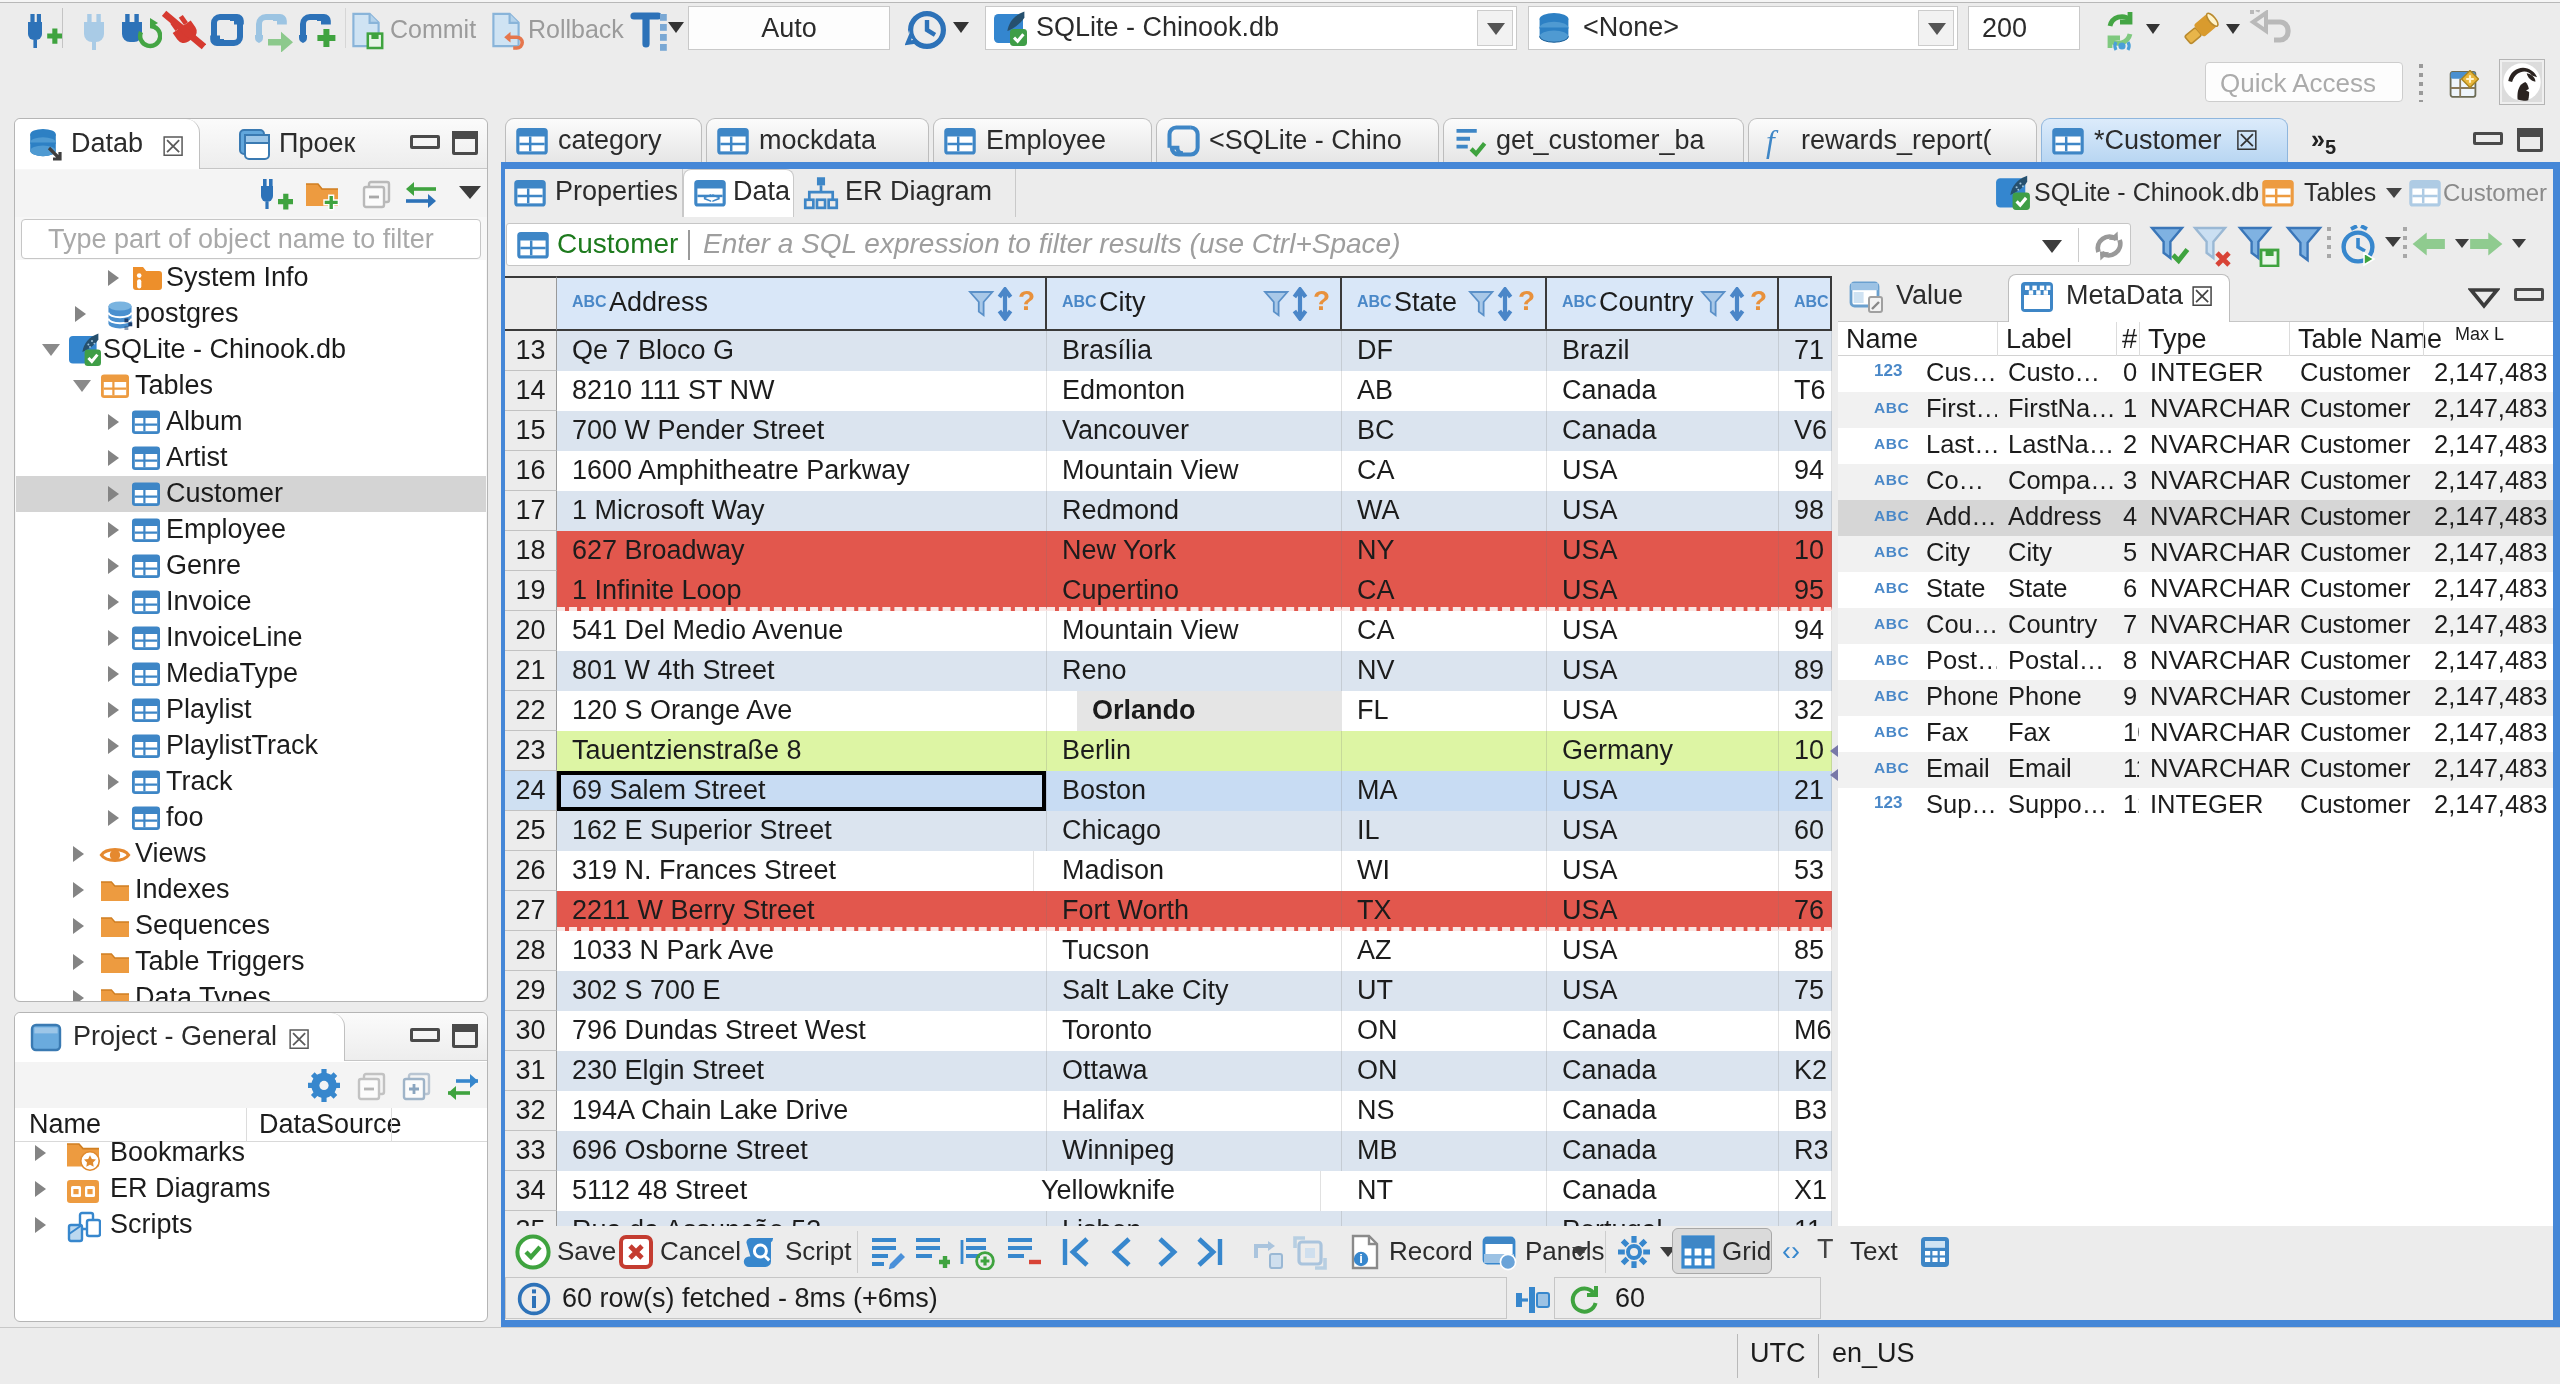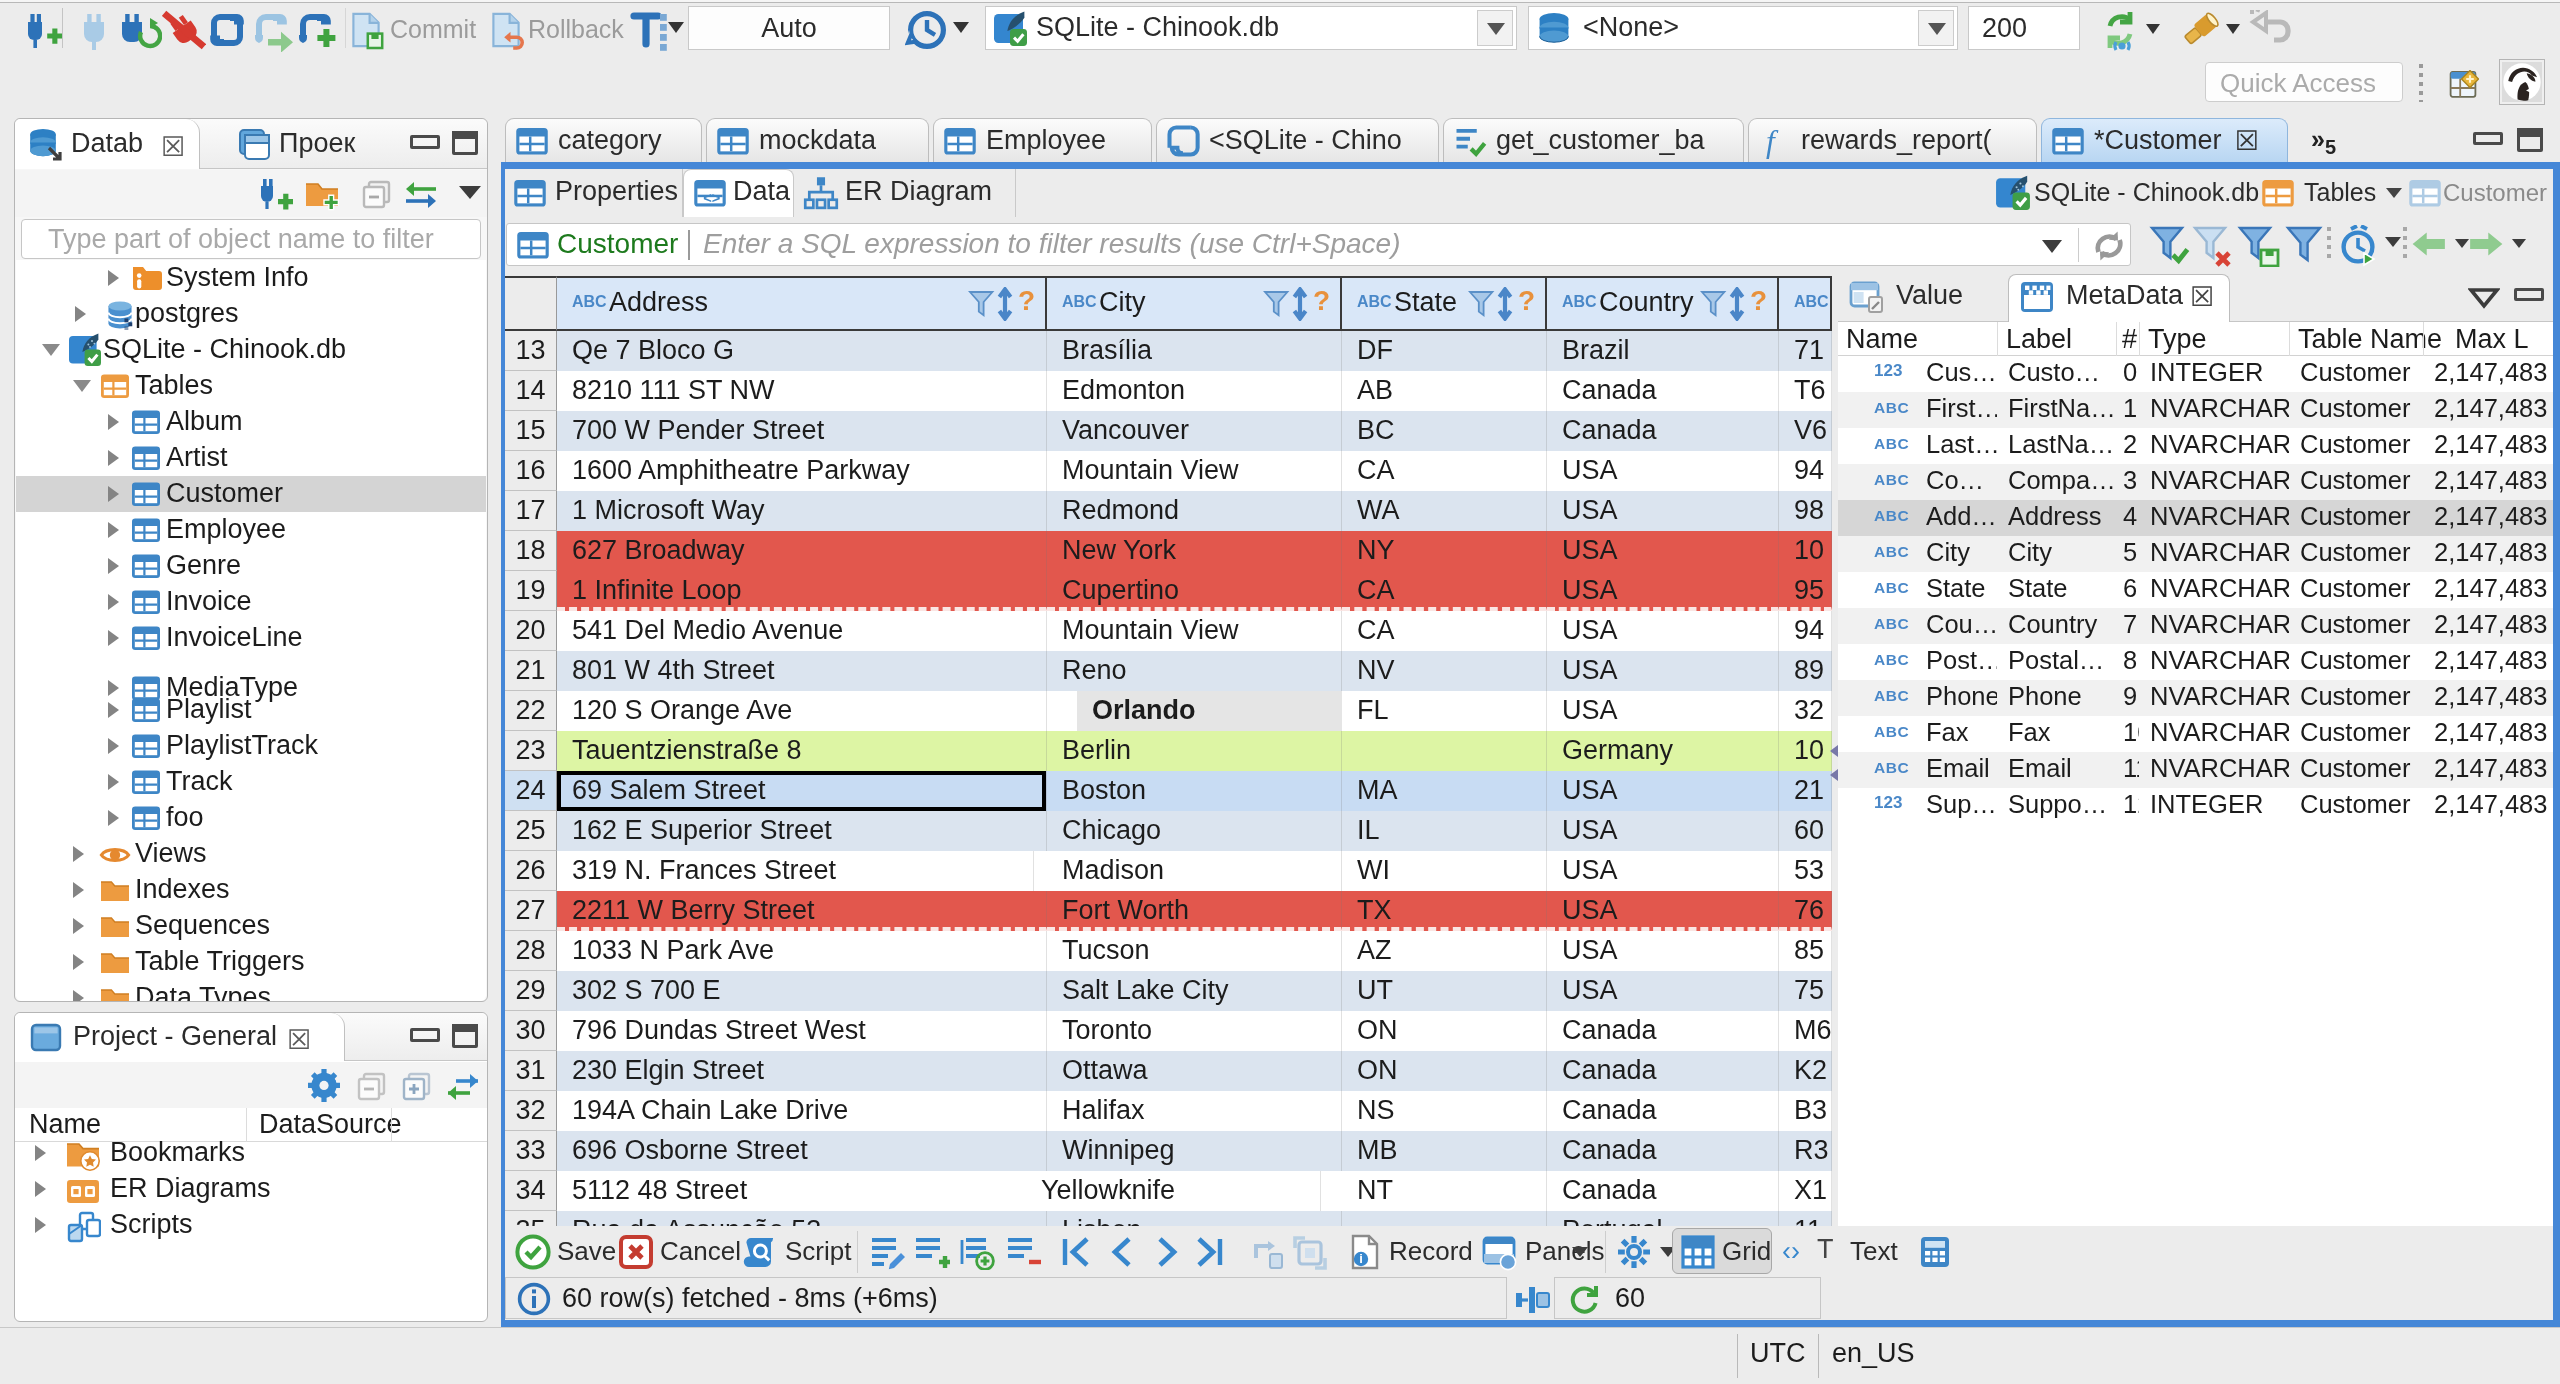--- a/index.html
+++ b/index.html
@@ -414,21 +414,21 @@
         </div>
   <div class="abs" style="left:0;top:360px;width:470px;height:36px;">
           <span class="car" style="left:92px;"></span>
           <svg class="abs" style="left:114px;top:2px;" width="32" height="32" viewBox="0 0 16 16">
             <rect x="1" y="2.2" width="14" height="11.8" rx="1.6" fill="#3e86c6"></rect>
             <rect x="2.4" y="6" width="11.2" height="6.6" fill="#fff"></rect>
             <path d="M2.4 9.3 h11.2 M7.2 6 v6.6" stroke="#3e86c6" stroke-width="1.1"></path>
           </svg>
           <span class="ttxt" style="left:150px;">InvoiceLine</span>
         </div>
-  <div class="abs" style="left:0;top:396px;width:470px;height:36px;margin-top:14px;">
+  <div class="abs" style="left:0;top:396px;width:470px;height:36px;">
           <span class="car" style="left:92px;"></span>
           <svg class="abs" style="left:114px;top:2px;" width="32" height="32" viewBox="0 0 16 16">
             <rect x="1" y="2.2" width="14" height="11.8" rx="1.6" fill="#3e86c6"></rect>
             <rect x="2.4" y="6" width="11.2" height="6.6" fill="#fff"></rect>
             <path d="M2.4 9.3 h11.2 M7.2 6 v6.6" stroke="#3e86c6" stroke-width="1.1"></path>
           </svg>
           <span class="ttxt" style="left:150px;">MediaType</span>
         </div>
   <div class="abs" style="left:0;top:432px;width:470px;height:36px;">
           <span class="car" style="left:92px;"></span>
@@ -1108,21 +1108,21 @@
           </svg>
         </div>
 <div class="abs" style="left:676px;top:18px;width:30px;height:13px;border:3px solid #4a4a4a;border-radius:2px;"></div>
 </div>
 <div class="abs" style="left:0;top:52px;width:715px;height:34px;background:#fff;border-bottom:1px solid #d2d2d2;">
 <div class="abs" style="left:8px;top:2px;font-size:27px;">Name</div>
 <div class="abs" style="left:168px;top:2px;font-size:27px;">Label</div>
 <div class="abs" style="left:284px;top:2px;font-size:27px;">#</div>
 <div class="abs" style="left:310px;top:2px;font-size:27px;">Type</div>
 <div class="abs" style="left:460px;top:2px;font-size:27px;">Table Name</div>
-<div class="abs" style="left:617px;top:2px;font-size:27px;">Max L</div>
+<div class="abs" style="left:617px;top:2px;font-size:18px;">Max L</div>
 <div class="abs" style="left:159px;top:0;width:1px;height:34px;background:#dcdcdc;"></div>
 <div class="abs" style="left:278px;top:0;width:1px;height:34px;background:#dcdcdc;"></div>
 <div class="abs" style="left:301px;top:0;width:1px;height:34px;background:#dcdcdc;"></div>
 <div class="abs" style="left:451px;top:0;width:1px;height:34px;background:#dcdcdc;"></div>
 <div class="abs" style="left:585px;top:0;width:1px;height:34px;background:#dcdcdc;"></div>
 </div>
 <div class="mrow" style="top:86px;background:#ffffff;">
 <span class="abs" style="left:36px;top:5px;font-size:17px;font-weight:bold;color:#4a88c8;">123</span>
 <div class="mcell" style="left:78px;width:81px;">Cus…</div>
 <div class="mcell" style="left:160px;width:118px;">Custo…</div>

